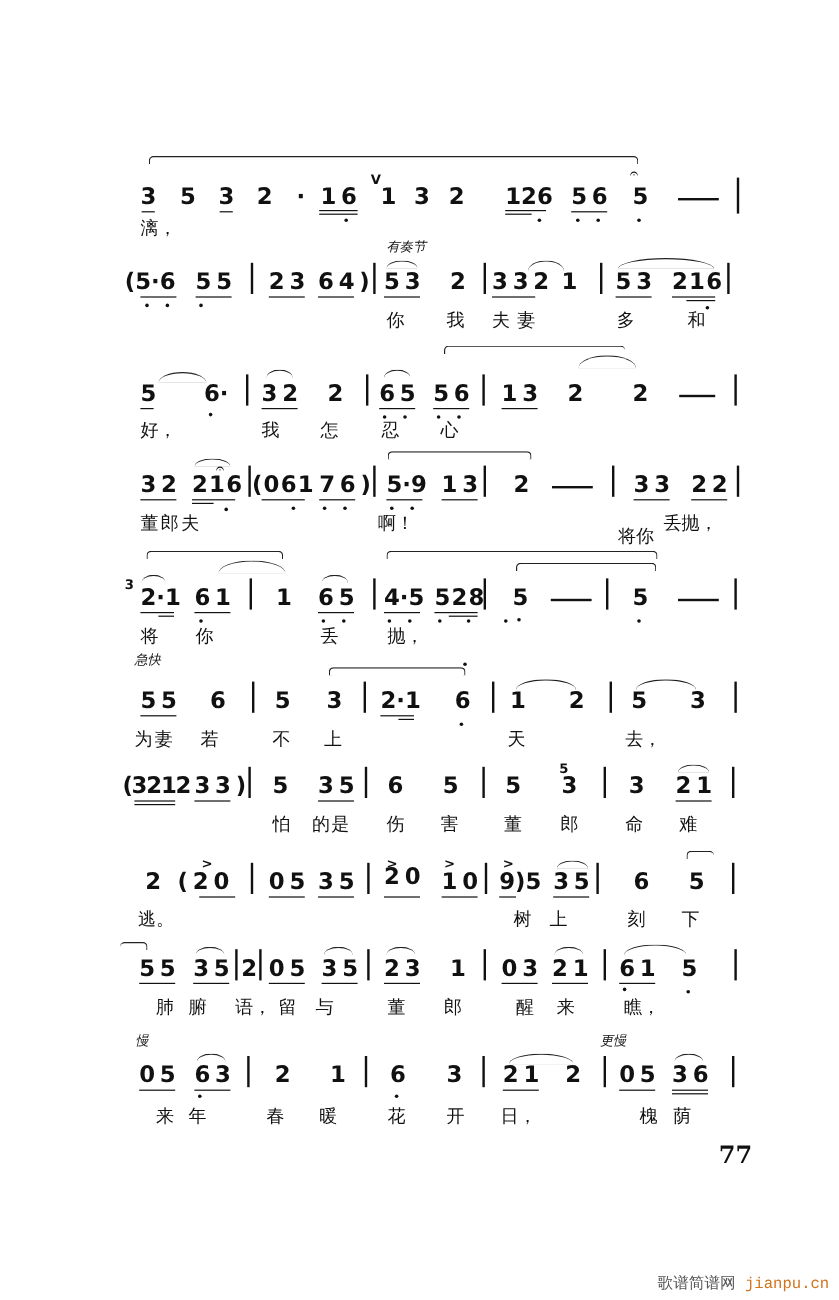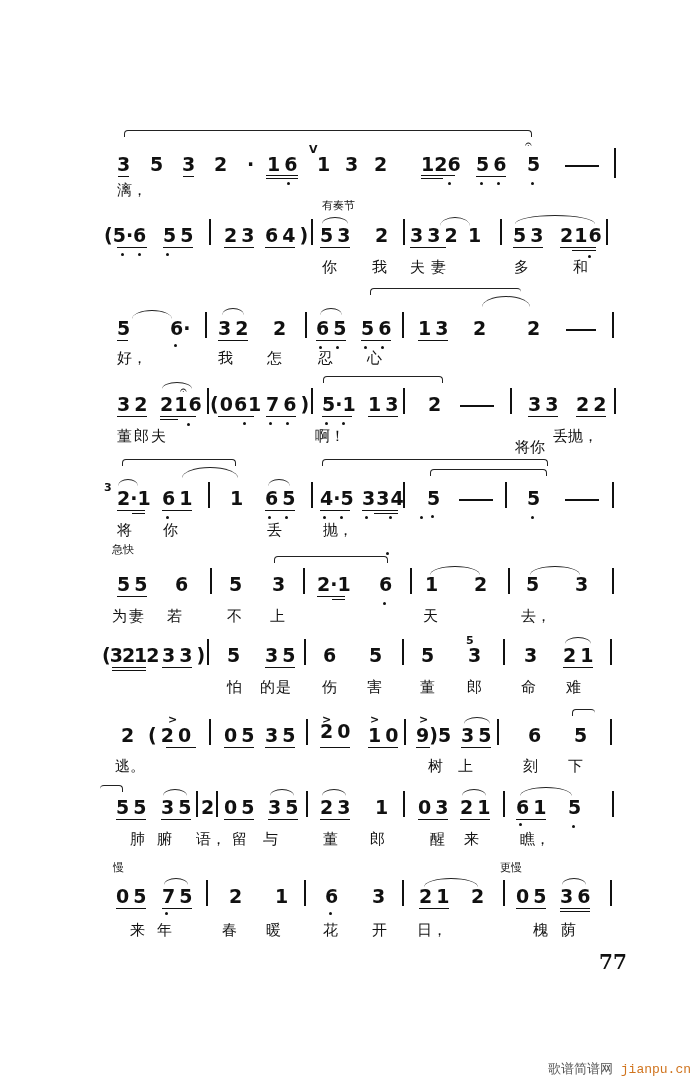--- a/index.html
+++ b/index.html
@@ -5,21 +5,21 @@
   html, body { margin:0; padding:0; background:#fff; }
   body { width:699px; height:1083px; position:relative; overflow:hidden;
          font-family:"DejaVu Sans", "Liberation Sans", sans-serif; color:#111; }
   .page { position:absolute; left:0; top:0; width:699px; height:1083px; }
   .row { position:absolute; left:0; width:699px; }
   .n { position:absolute; font-weight:bold; font-size:19px; line-height:20px;
        font-family:"DejaVu Sans", sans-serif; white-space:pre; }
   .l { position:absolute; font-size:15px; line-height:16px;
        font-family:"DejaVu Serif", serif; white-space:pre; }
   .t { position:absolute; font-size:11px; line-height:12px;
-       font-family:"DejaVu Serif", serif; white-space:pre; }
+       font-family:"DejaVu Serif", serif; white-space:pre;font-style:italic; }
   .bar { position:absolute; width:2px; height:26px; background:#111; }
   .ul { position:absolute; height:1px; background:#111; }
   .dot { position:absolute; width:3px; height:3px; border-radius:50%; background:#111; }
   .dash { position:absolute; height:2px; background:#111; }
   .slur { position:absolute; border-top:1.3px solid #222; border-radius:50% 50% 0 0 / 100% 100% 0 0; }
   .bracket { position:absolute; border-top:1.2px solid #222; border-left:1.2px solid #222; border-right:1.2px solid #222; height:6px; border-radius:4px 4px 0 0; }
   .acc { position:absolute; font-size:11px; font-weight:bold; line-height:11px; }
   .ferm { position:absolute; font-size:12px; line-height:12px; }
   .pagenum { position:absolute; font-weight:bold; font-size:20px; font-family:"DejaVu Serif", serif; }
   .wm { position:absolute; font-size:13px; color:#555; font-family:Liberation Mono, monospace; }
@@ -152,21 +152,21 @@
     <div class="dot" style="left:187px;top:53px;"></div>
     <div class="bar" style="left:207px;top:18px;"></div>
     <span class="n" style="left:210px;top:24px;letter-spacing:1px;">(061</span>
     <div class="ul" style="left:218px;top:46px;width:36px;"></div>
     <div class="dot" style="left:243px;top:52px;"></div>
     <span class="n" style="left:266px;top:24px;letter-spacing:4px;">76)</span>
     <div class="ul" style="left:266px;top:46px;width:30px;"></div>
     <div class="dot" style="left:269px;top:52px;"></div>
     <div class="dot" style="left:286px;top:52px;"></div>
     <div class="bar" style="left:311px;top:18px;"></div>
-    <span class="n" style="left:322px;top:24px;">5·1</span>
+    <span class="n" style="left:322px;top:24px;">5·9</span>
     <div class="ul" style="left:322px;top:46px;width:30px;"></div>
     <div class="dot" style="left:325px;top:52px;"></div>
     <div class="dot" style="left:342px;top:52px;"></div>
     <span class="n" style="left:368px;top:24px;letter-spacing:4px;">13</span>
     <div class="ul" style="left:368px;top:46px;width:30px;"></div>
     <div class="bar" style="left:403px;top:18px;"></div>
     <span class="n" style="left:428px;top:24px;">2</span>
     <div class="dash" style="left:460px;top:35px;width:34px;"></div>
     <div class="bar" style="left:510px;top:18px;"></div>
     <span class="n" style="left:528px;top:24px;letter-spacing:4px;">33</span>
@@ -198,21 +198,21 @@
     <div class="slur" style="left:268px;top:24px;width:22px;height:6px;"></div>
     <span class="n" style="left:265px;top:33px;letter-spacing:4px;">65</span>
     <div class="ul" style="left:265px;top:55px;width:30px;"></div>
     <div class="dot" style="left:268px;top:61px;"></div>
     <div class="dot" style="left:285px;top:61px;"></div>
     <div class="bar" style="left:311px;top:27px;"></div>
     <span class="n" style="left:320px;top:33px;">4·5</span>
     <div class="ul" style="left:320px;top:55px;width:30px;"></div>
     <div class="dot" style="left:323px;top:61px;"></div>
     <div class="dot" style="left:340px;top:61px;"></div>
-    <span class="n" style="left:362px;top:33px;letter-spacing:1px;">334</span>
+    <span class="n" style="left:362px;top:33px;letter-spacing:1px;">528</span>
     <div class="ul" style="left:362px;top:55px;width:36px;"></div>
     <div class="ul" style="left:374px;top:58px;width:24px;"></div>
     <div class="dot" style="left:365px;top:61px;"></div>
     <div class="dot" style="left:389px;top:61px;"></div>
     <div class="bar" style="left:403px;top:27px;"></div>
     <span class="n" style="left:427px;top:33px;">5</span>
     <div class="dot" style="left:420px;top:61px;"></div>
     <div class="dot" style="left:431px;top:60px;"></div>
     <div class="dash" style="left:459px;top:44px;width:34px;"></div>
     <div class="bar" style="left:505px;top:27px;"></div>
@@ -373,21 +373,21 @@
     <span class="l" style="left:464px;top:46px;">来</span>
     <span class="l" style="left:520px;top:46px;">瞧，</span>
   </div>
 
   <div class="row" style="top:860px;height:85px;">
     <span class="t" style="left:113px;top:2px;">慢</span>
     <span class="t" style="left:500px;top:2px;">更慢</span>
     <span class="n" style="left:116px;top:26px;letter-spacing:4px;">05</span>
     <div class="ul" style="left:116px;top:48px;width:30px;"></div>
     <div class="slur" style="left:164px;top:18px;width:24px;height:6px;"></div>
-    <span class="n" style="left:162px;top:26px;letter-spacing:4px;">75</span>
+    <span class="n" style="left:162px;top:26px;letter-spacing:4px;">63</span>
     <div class="ul" style="left:162px;top:48px;width:30px;"></div>
     <div class="dot" style="left:165px;top:52px;"></div>
     <div class="bar" style="left:206px;top:20px;"></div>
     <span class="n" style="left:229px;top:26px;">2</span>
     <span class="n" style="left:275px;top:26px;">1</span>
     <div class="bar" style="left:304px;top:20px;"></div>
     <span class="n" style="left:325px;top:26px;">6</span>
     <div class="dot" style="left:329px;top:52px;"></div>
     <span class="n" style="left:372px;top:26px;">3</span>
     <div class="bar" style="left:402px;top:20px;"></div>

